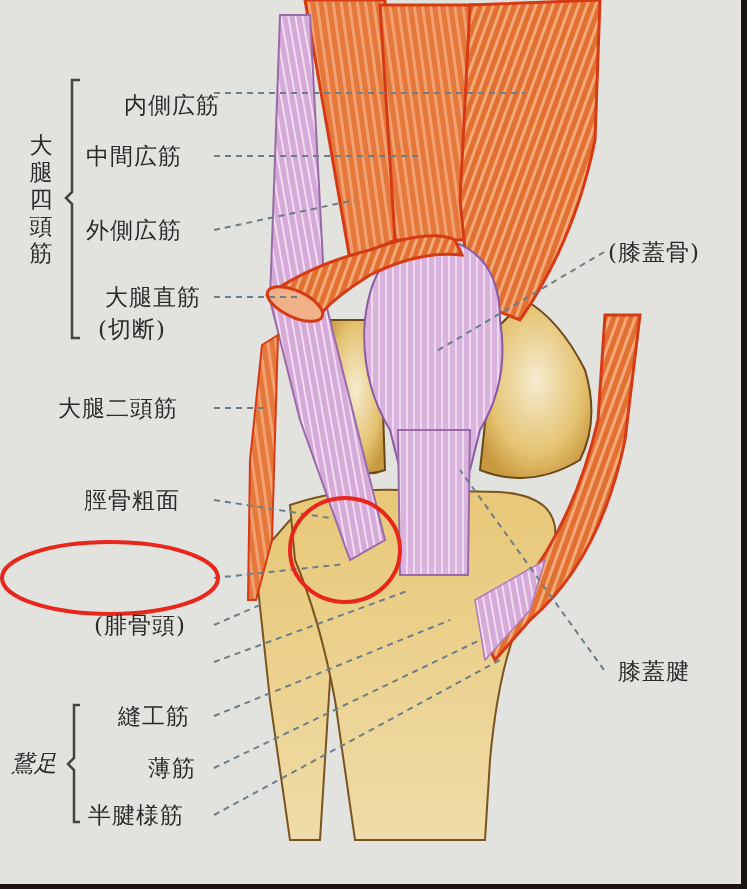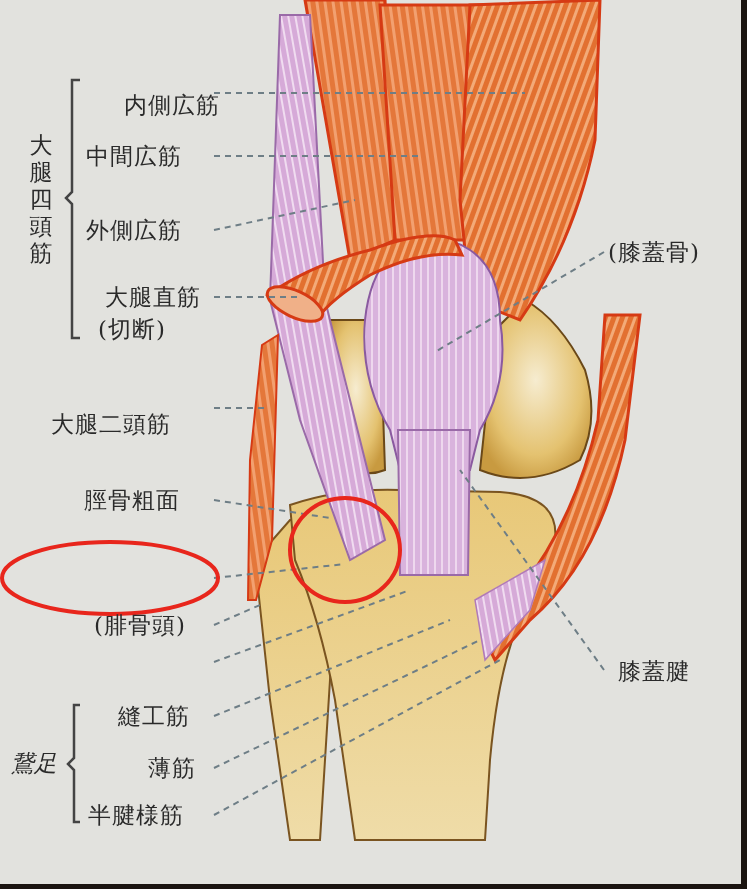--- a/index.html
+++ b/index.html
@@ -105,21 +105,21 @@
   </svg>
 
   <div class="vgroup" style="left:28px; top:132px;">大腿四頭筋</div>
   <div class="vgroup" style="left:6px; top:750px; width:56px;font-style:italic;">鵞足</div>
 
   <div class="lbl" style="left:86px; top:92px;margin-left:38px;">内側広筋</div>
   <div class="lbl" style="left:86px; top:143px;">中間広筋</div>
   <div class="lbl" style="left:86px; top:217px;text-align:right;">外側広筋</div>
   <div class="lbl" style="left:86px; top:284px;margin-left:19px;">大腿直筋</div>
   <div class="lbl" style="left:98px; top:316px;">(切断)</div>
-  <div class="lbl" style="left:51px; top:395px;margin-top:16px;">大腿二頭筋</div>
+  <div class="lbl" style="left:58px; top:395px;">大腿二頭筋</div>
   <div class="lbl" style="left:84px; top:487px;">脛骨粗面</div>
   <div class="lbl" style="left:94px; top:612px;">(腓骨頭)</div>
   <div class="lbl" style="left:118px; top:703px;">縫工筋</div>
   <div class="lbl" style="left:148px; top:755px;">薄筋</div>
   <div class="lbl" style="left:88px; top:802px;">半腱様筋</div>
 
   <div class="lbl" style="left:608px; top:239px;">(膝蓋骨)</div>
   <div class="lbl" style="left:618px; top:658px;">膝蓋腱</div>
 
 </div>

